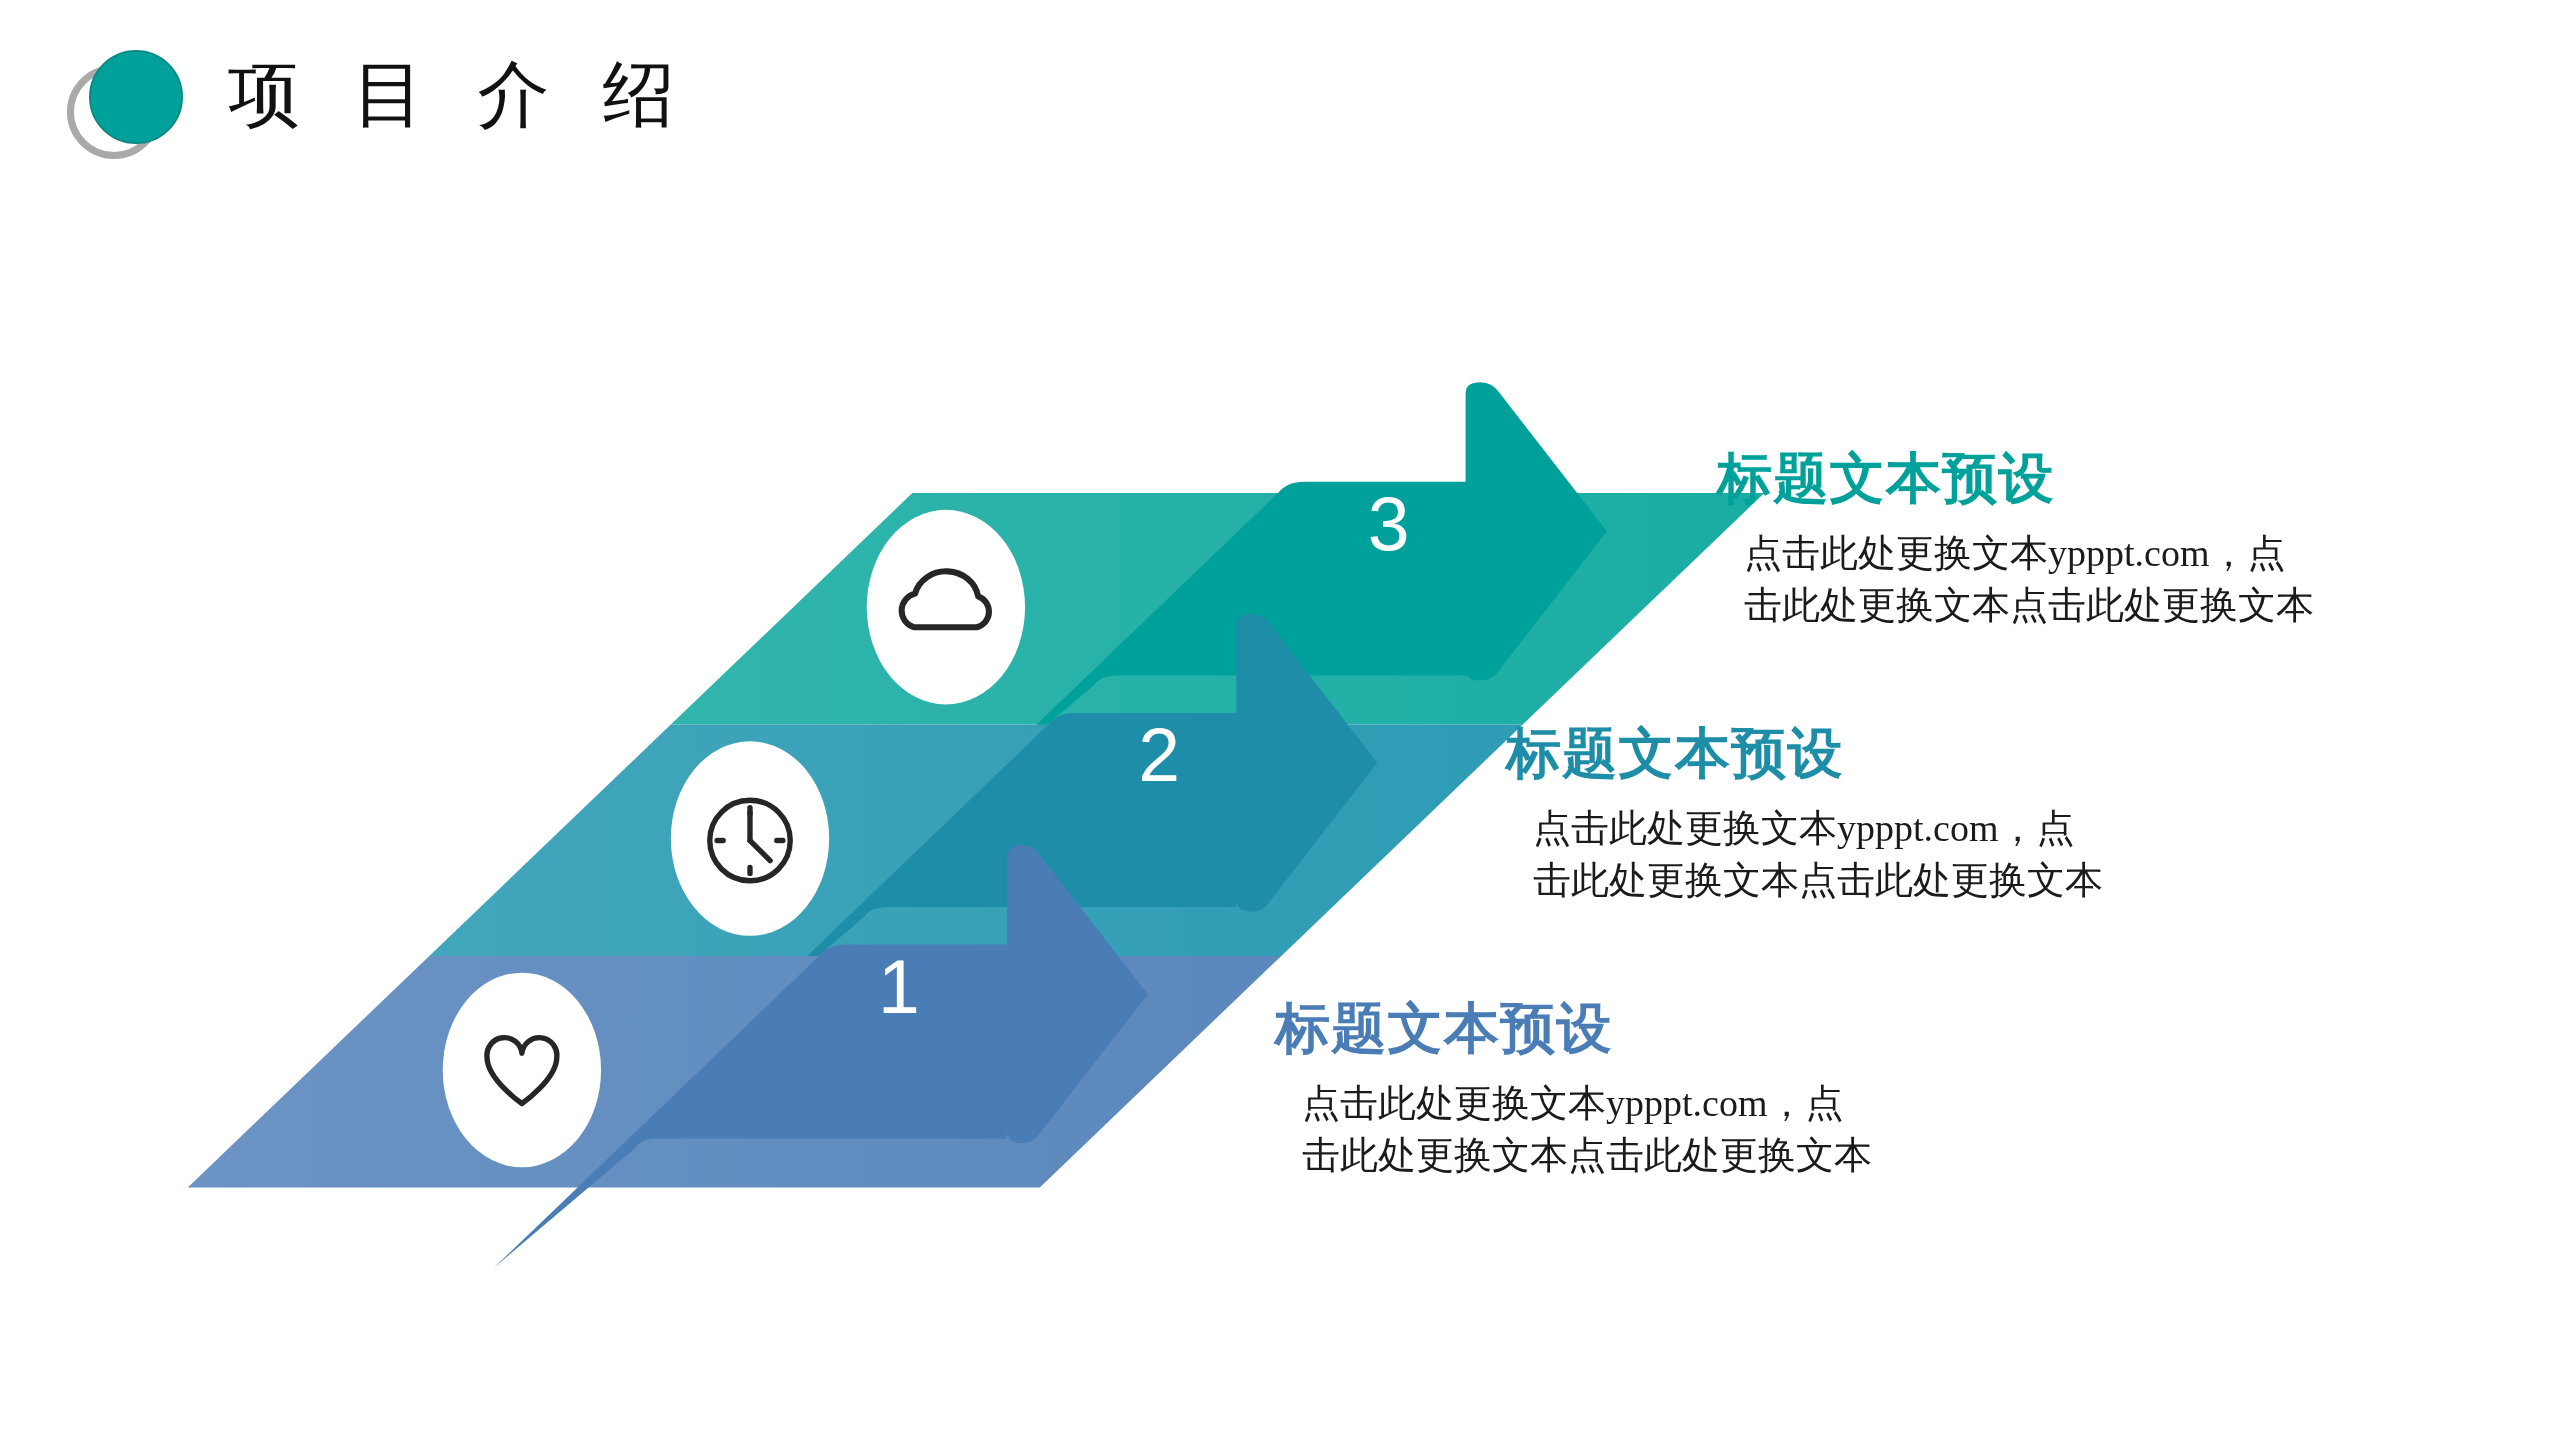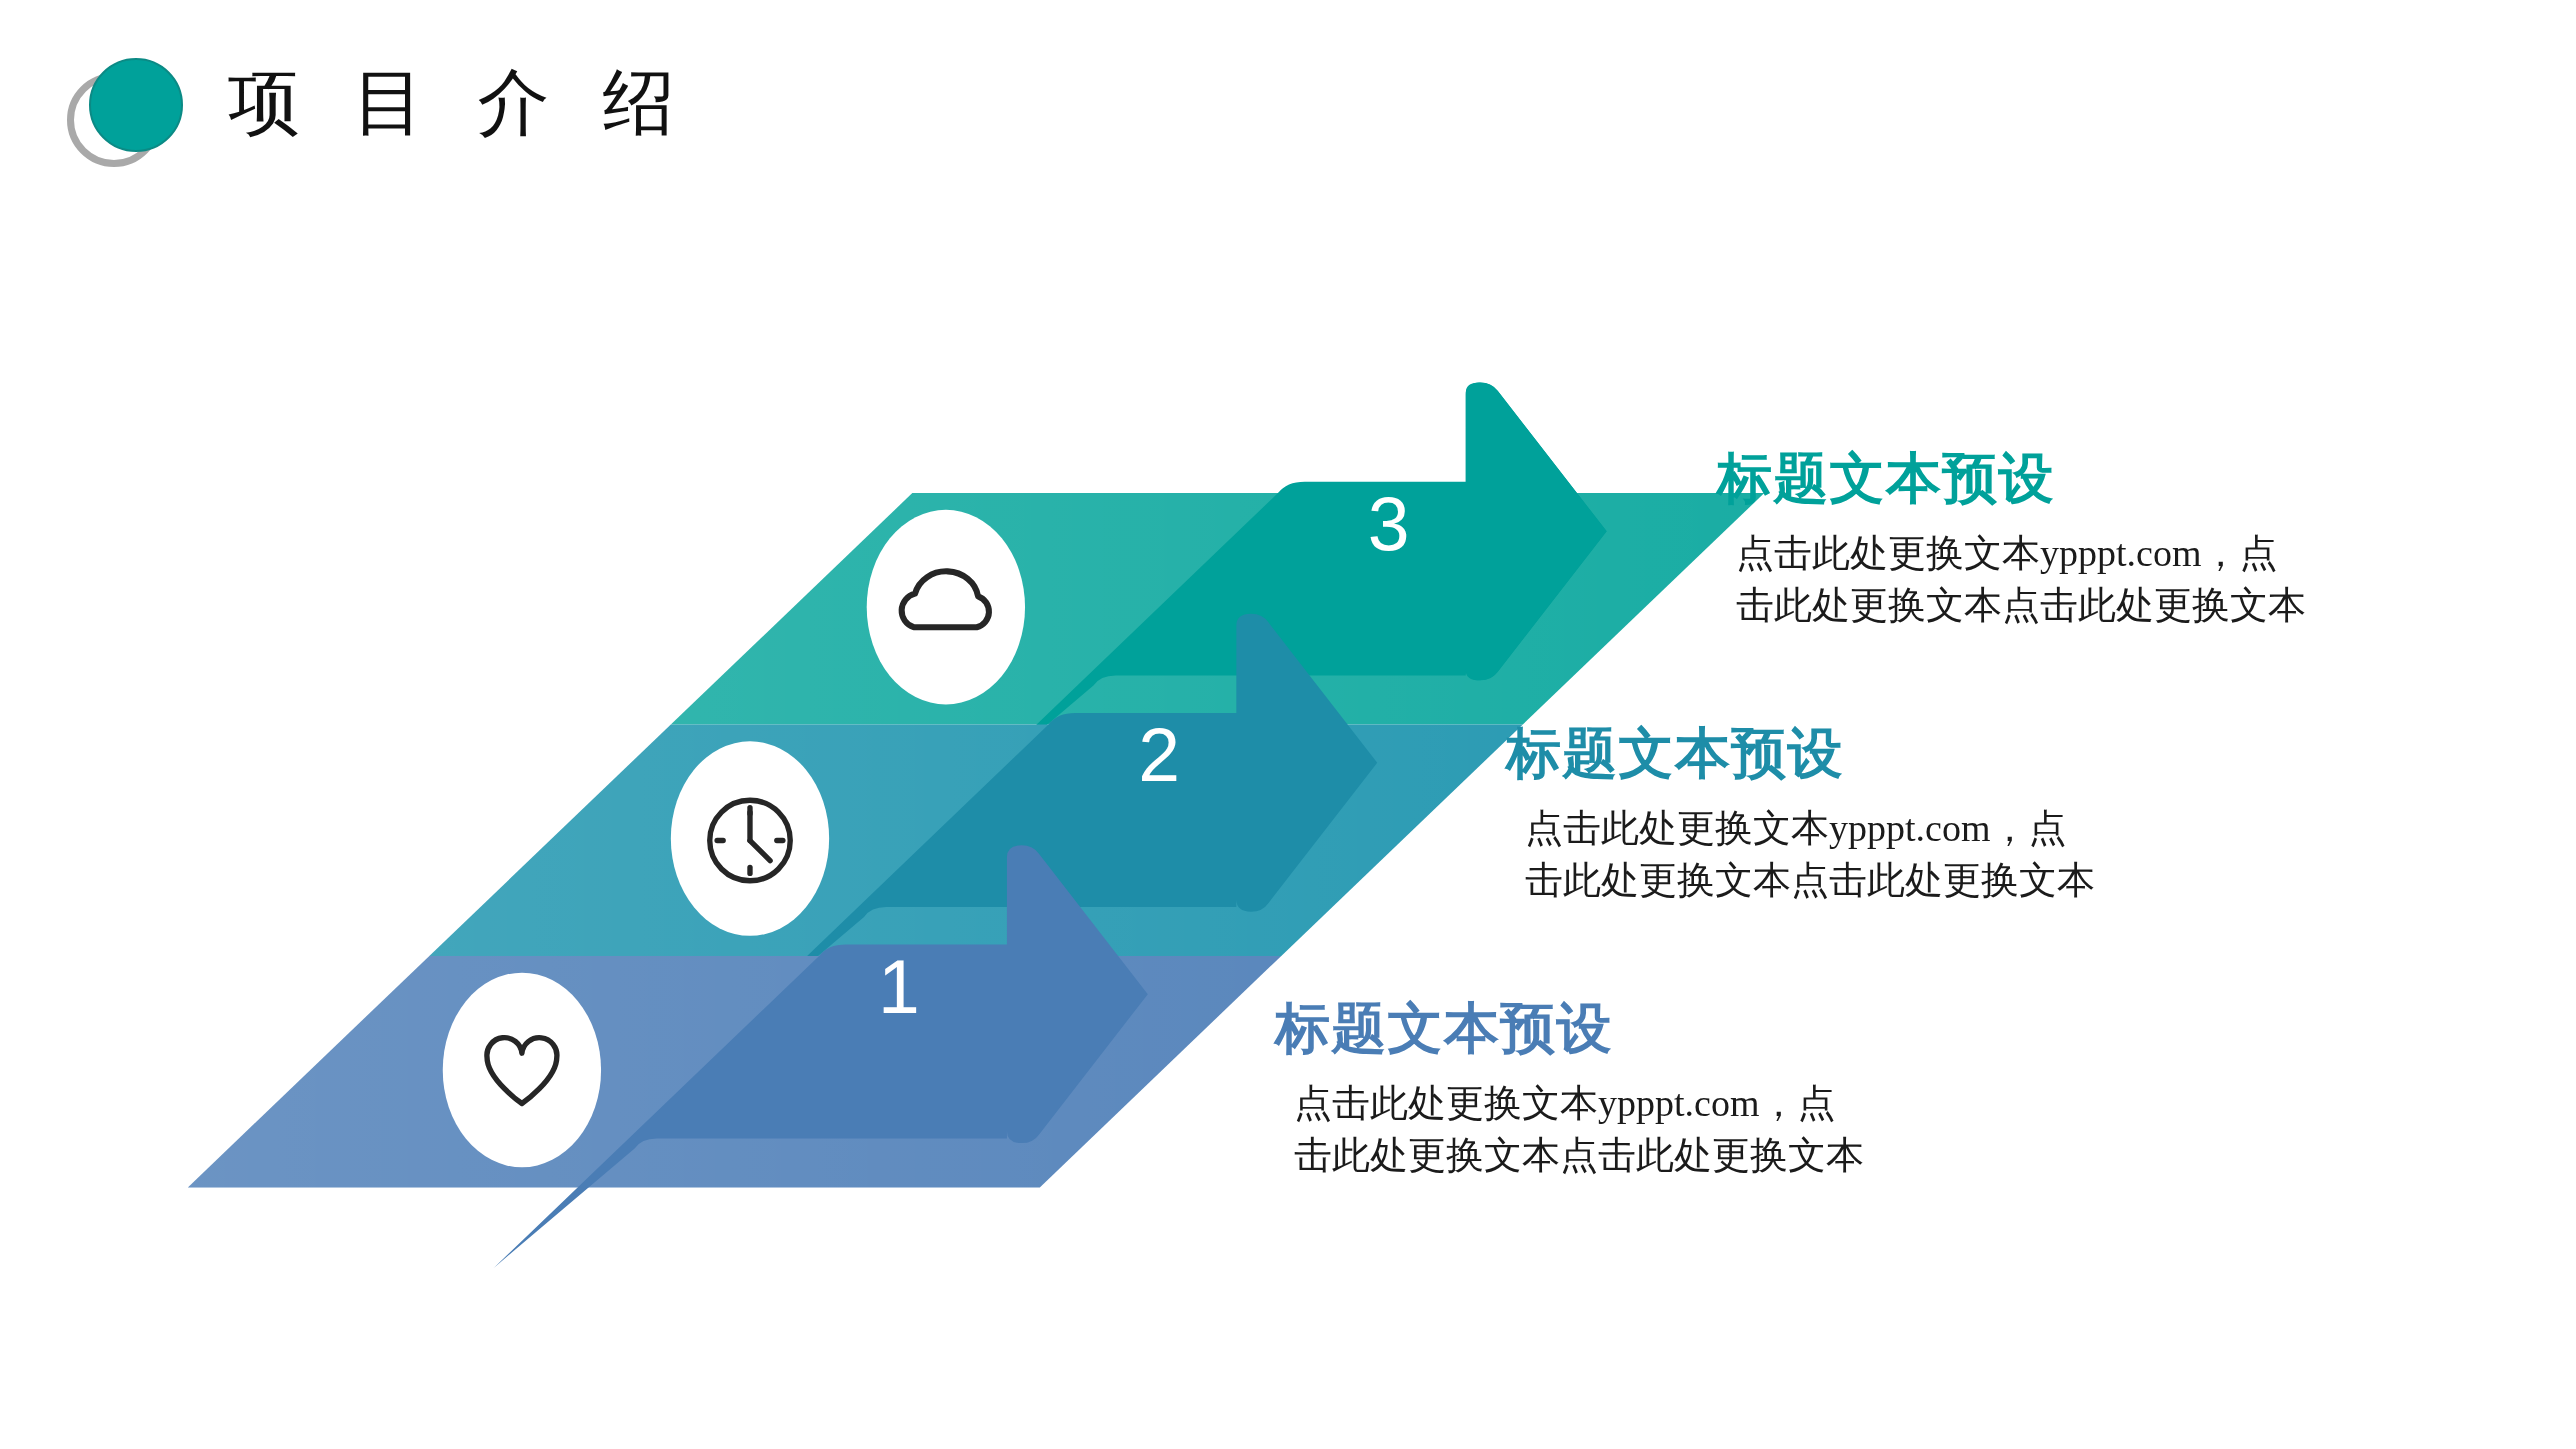--- a/index.html
+++ b/index.html
@@ -12,21 +12,21 @@
     height: 1449px;
     position: relative;
     overflow: hidden;
     font-family: "Liberation Serif", "DejaVu Serif", serif;
   }
 
   
   .header {
     position: absolute;
     left: 0;
-    top: 8px;
+    top: 0;
     width: 2576px;
     height: 201px;
   }
   .logo-mark {
     position: absolute;
     left: 67px;
     top: 50px;
     width: 121px;
     height: 121px;
   }
@@ -96,21 +96,21 @@
     letter-spacing: 1.3px;
     white-space: nowrap;
     margin: 0 0 17.4px 0;
   }
   .block-body {
     font-family: "Liberation Serif", "DejaVu Serif", serif;
     font-size: 38px;
     line-height: 52px;
     color: #1b1b1b;
     white-space: pre-line;
-    margin: 0;
+    margin: 8px;
     padding-left: 19px;
   }
 
   #block-3 { left: 1717px; top: 446px; }
   #block-2 { left: 1506px; top: 721px; }
   #block-1 { left: 1275px; top: 996px; }
 </style>
 </head>
 <body style="background: rgb(255, 255, 255);">
 

